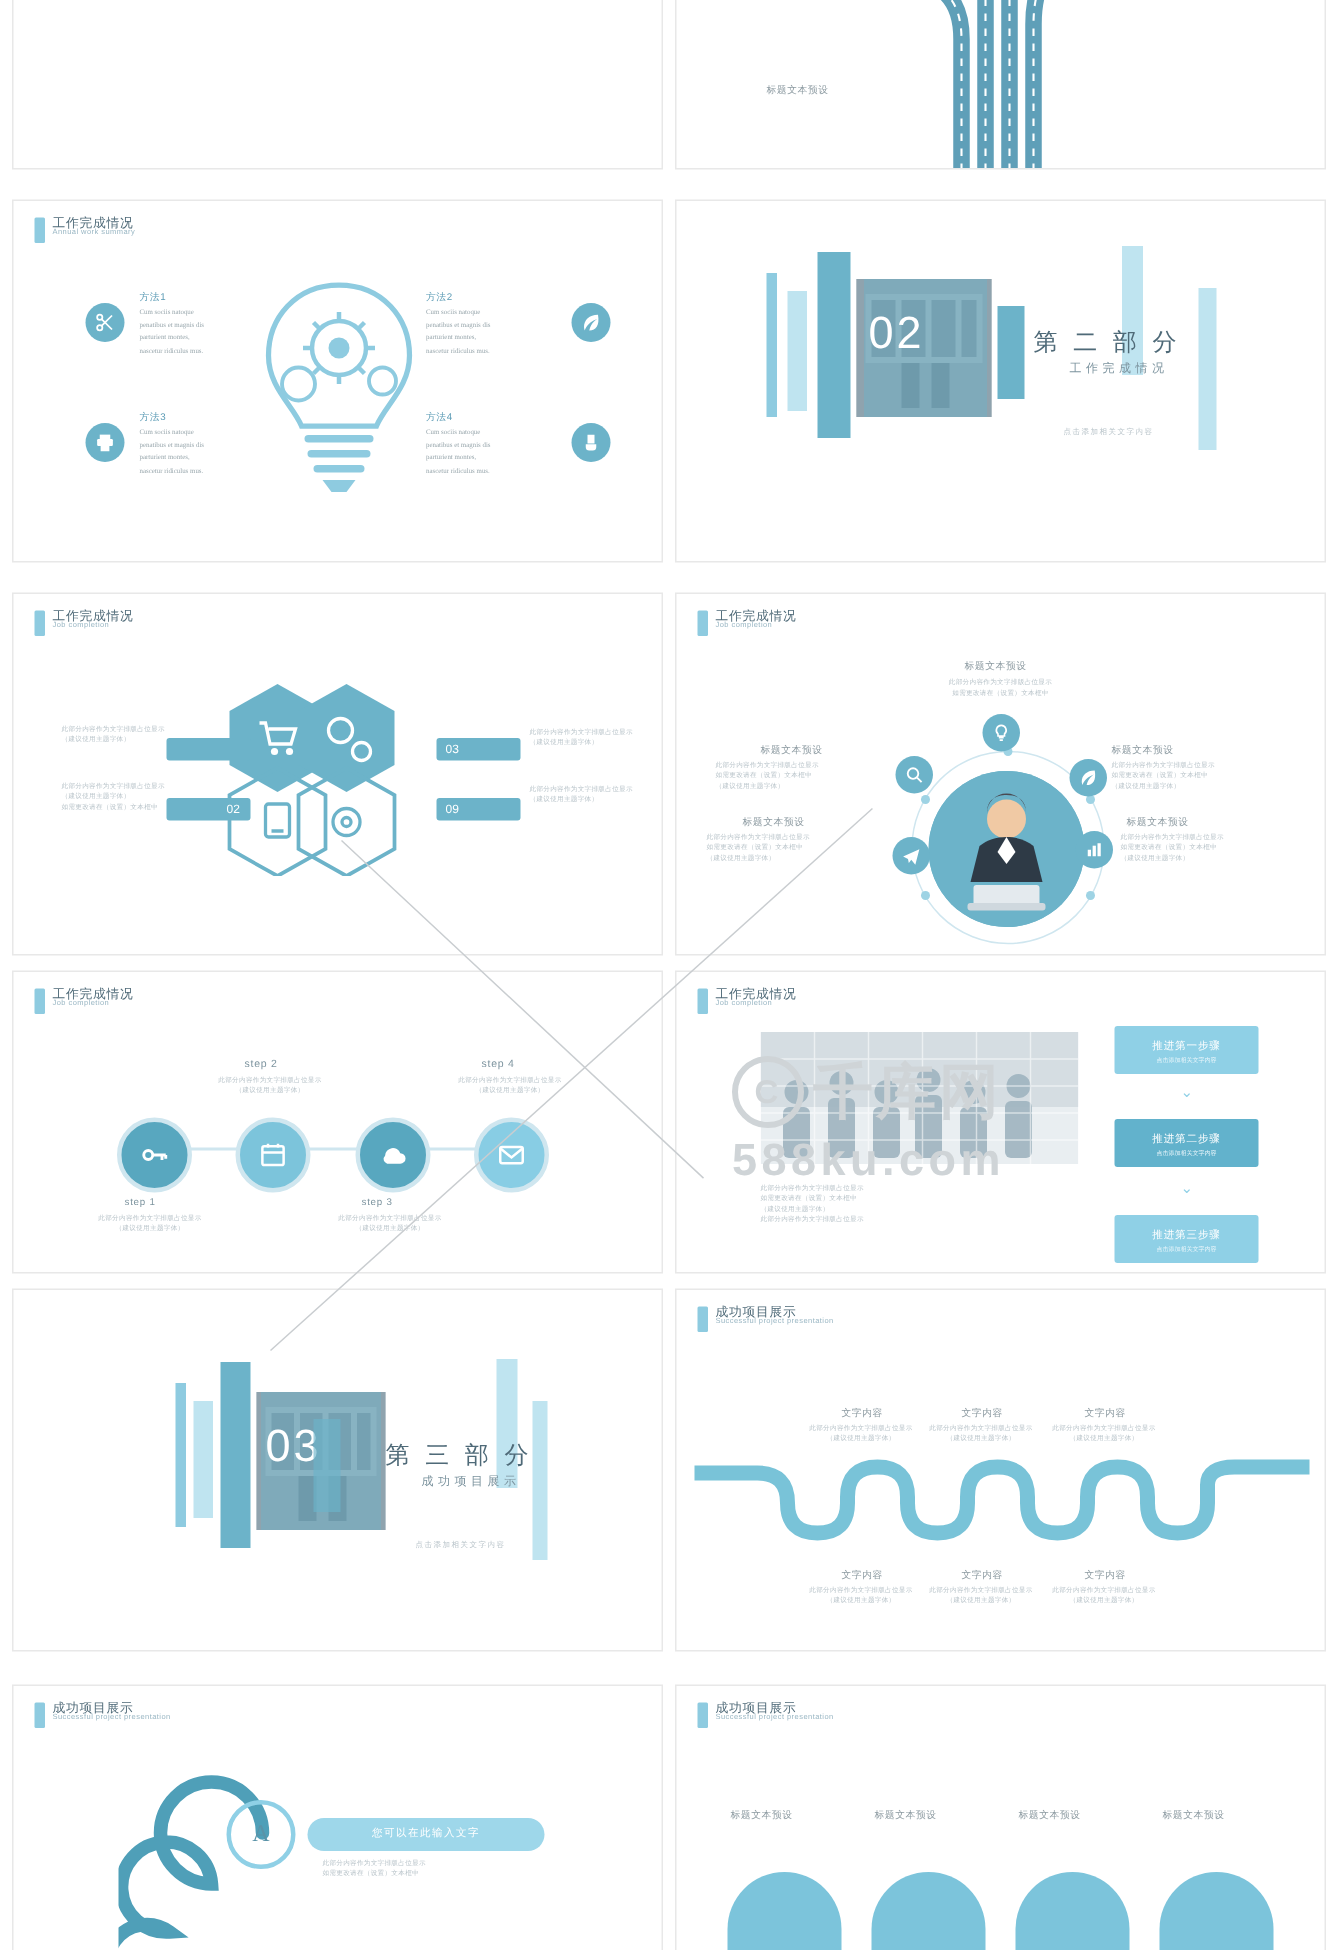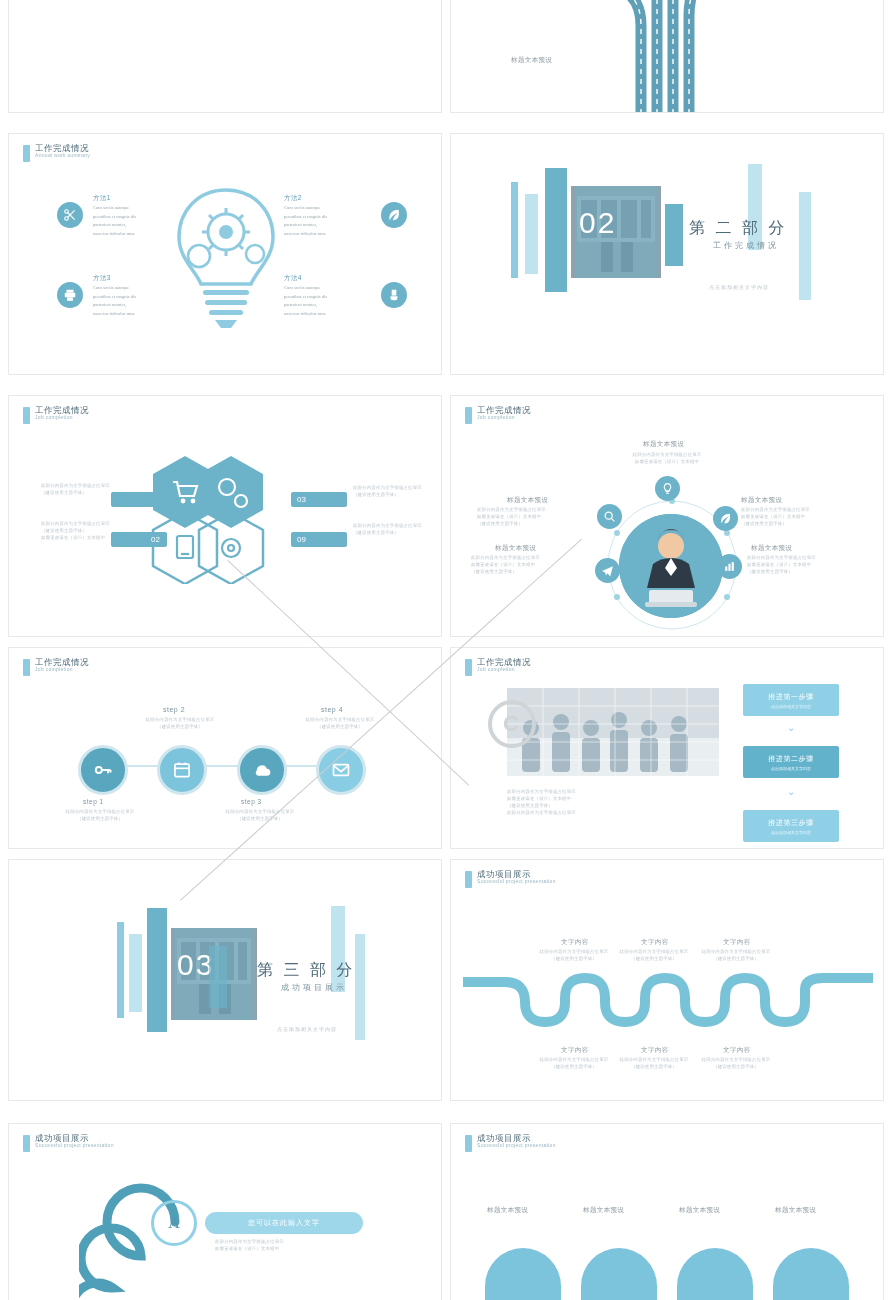--- a/index.html
+++ b/index.html
@@ -622,15 +622,17 @@
 </div>
 
 <div class="wm">
   <div class="wm-line" style="left:228px;top:560px;width:330px;transform:rotate(43deg);"></div>
   <div class="wm-line" style="left:180px;top:900px;width:540px;transform:rotate(-42deg);"></div>
   <div class="wm-box">
     <div class="wm-main">
       <div class="wm-c">
           <span>C</span>
         </div>
-    </div>
+      <span>千库网</span>
+    </div>
+    <div class="wm-sub">588ku.com</div>
   </div>
 </div>
 
 </body></html>

